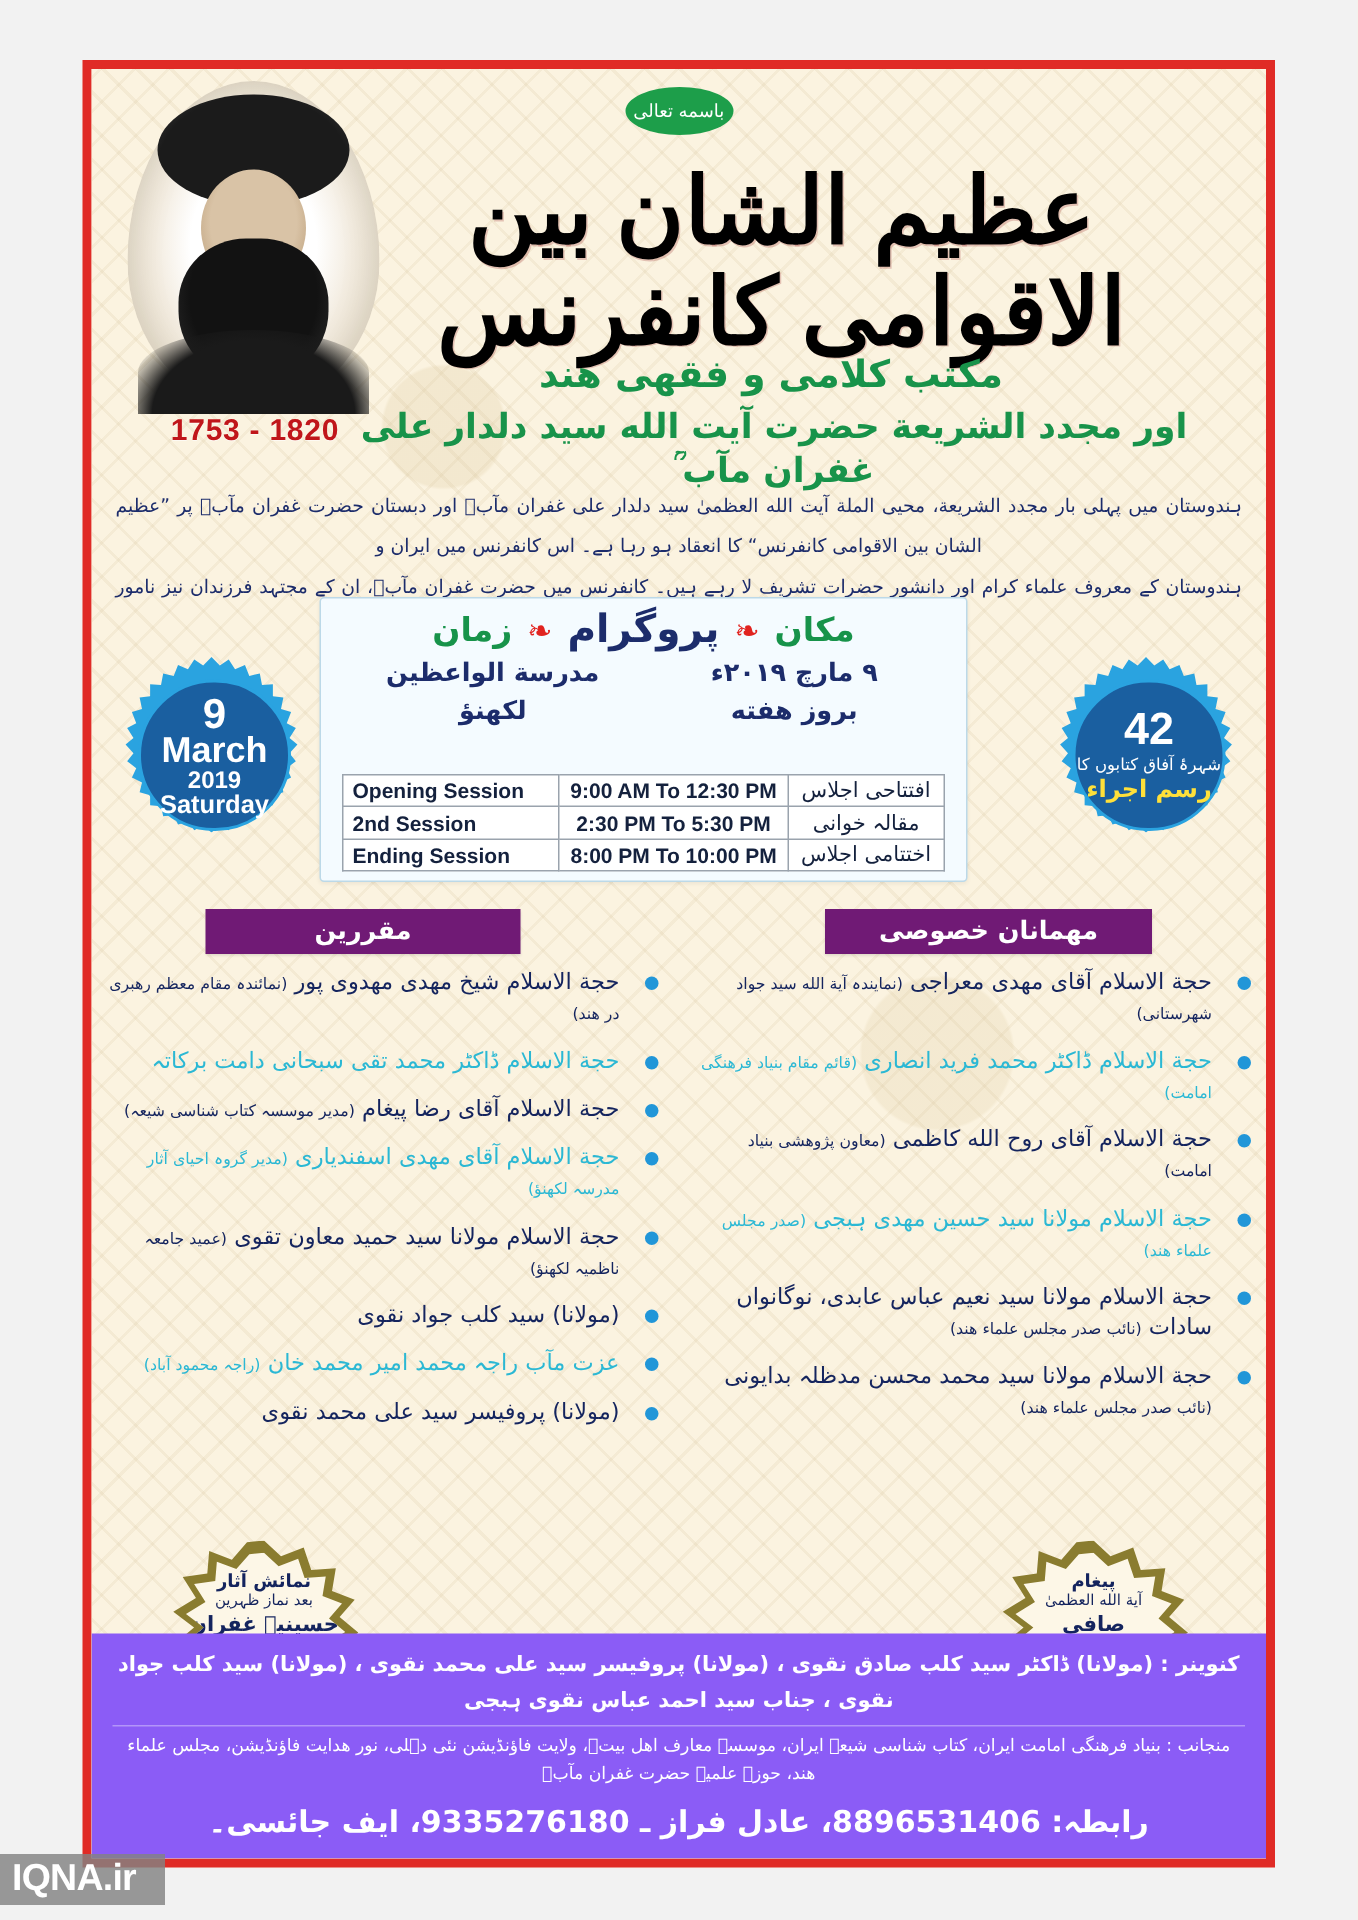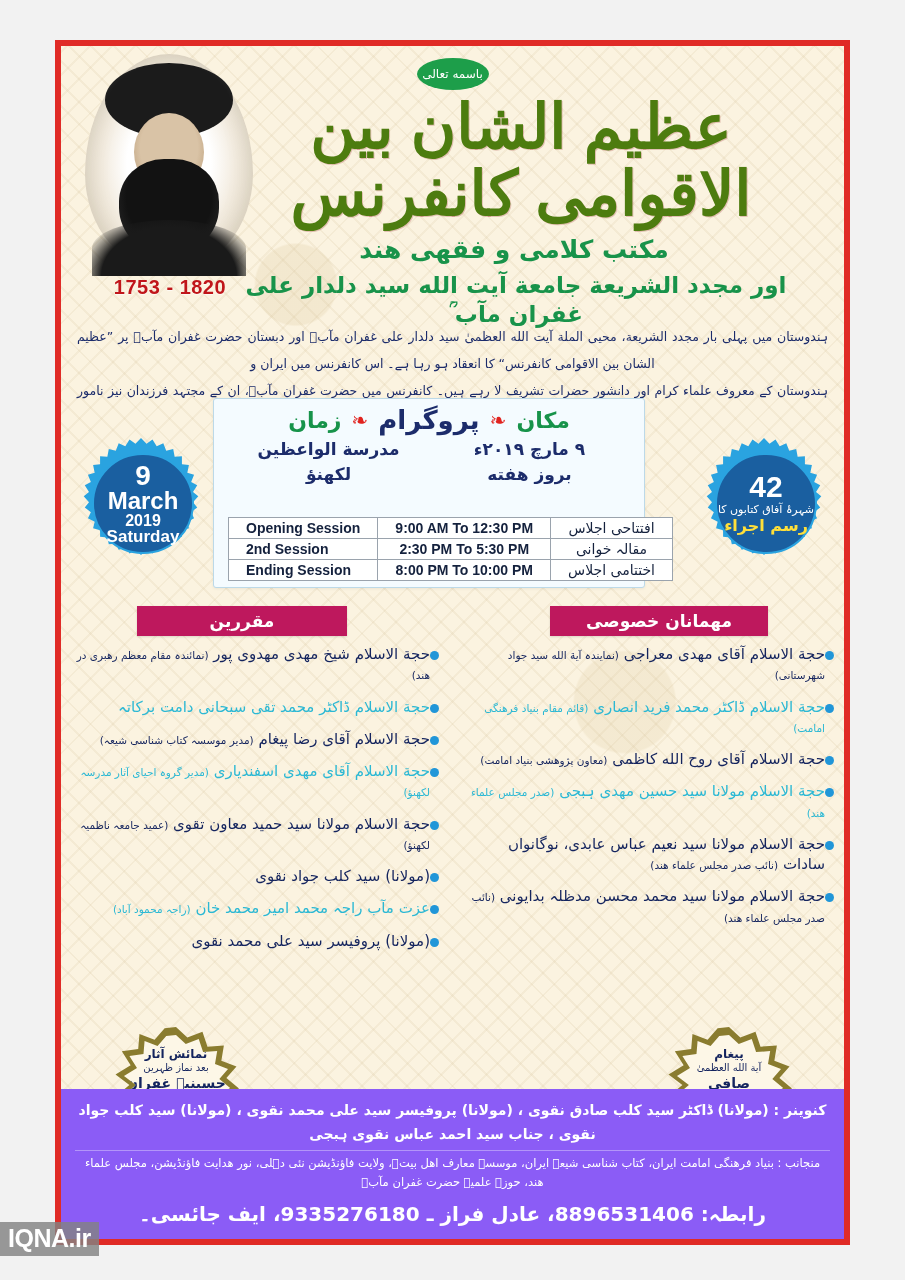--- a/index.html
+++ b/index.html
@@ -78,26 +78,26 @@
     width:72px;height:32px;border-radius:50%;
     background:#1d9e4a;
     display:flex;align-items:center;justify-content:center;
   }
   .bismillah span{
     color:#fff;font-size:12px;direction:rtl;
     font-family:"DejaVu Sans",sans-serif;
   }
 
   .title-main{
-    position:absolute;right:18px;top:48px;width:610px;
+    position:absolute;right:18px;top:63px;width:610px;
     text-align:center;direction:rtl;
-    color:#4d7c0f;
+    color:#000000;
     font-size:62px;line-height:1.08;
     font-weight:bold;
-    font-family:Liberation Sans, sans-serif;
+    font-family:Liberation Serif, serif;
     text-shadow:1px 1px 0 rgba(140,20,18,.22);
   }
   .title-sub1{
     position:absolute;right:70px;top:188px;width:520px;
     text-align:center;direction:rtl;color:#18934a;
     font-size:25px;font-weight:bold;line-height:1.25;
   }
   .title-sub2{
     position:absolute;right:28px;top:225px;width:600px;
     text-align:center;direction:rtl;color:#18934a;
@@ -134,21 +134,21 @@
   .pb-col{flex:1;text-align:center;direction:rtl;color:#1c2c6b;
           font-size:17px;font-weight:bold;line-height:1.45;}
 
   table.schedule{
     position:absolute;left:14px;right:14px;bottom:6px;
     border-collapse:collapse;width:calc(100% - 28px);
     background:#fff;
   }
   table.schedule td{
     border:1px solid #9aa3ad;
-    padding:2px 17px;
+    padding:2px 6px;
     font-size:14px;
     color:#14213d;
     white-space:nowrap;
   }
   td.ses-en{font-weight:bold;font-family:"Liberation Sans",sans-serif;text-align:left;width:36%;}
   td.ses-time{font-weight:bold;font-family:"Liberation Sans",sans-serif;text-align:center;width:38%;}
   td.ses-ur{direction:rtl;text-align:center;width:26%;font-size:14px;color:#14213d;}
 
   
   .burst{
@@ -182,34 +182,34 @@
 
   #books-badge{right:14px;top:40px;}
   #books-badge .b-num{font-size:30px;font-weight:bold;font-family:"Liberation Sans",sans-serif;line-height:1;}
   #books-badge .b-cap{font-size:11px;direction:rtl;margin-top:2px;}
   #books-badge .b-act{font-size:16px;direction:rtl;color:#ffe03a;font-weight:bold;margin-top:2px;}
 
   
   .lists{position:absolute;left:0;right:0;top:560px;}
   .list-heads{position:relative;height:38px;}
   .head-chip{
-    position:absolute;height:30px;background:#be185d;
+    position:absolute;height:30px;background:#701a75;
     display:flex;align-items:center;justify-content:center;
     color:#fff;font-size:17px;font-weight:bold;direction:rtl;
     box-shadow:0 1px 2px rgba(0,0,0,.12);
   }
   #head-speakers{left:76px;width:210px;}
   #head-guests{right:76px;width:218px;}
 
   .list-cols{position:relative;}
   .col{position:absolute;top:0;width:47%;}
   .col-left{left:10px;}
   .col-right{right:10px;}
   .litem{
-    display:flex;direction:rtl;align-items:flex-start;gap:0;
+    display:flex;direction:rtl;align-items:flex-start;gap:17px;
     justify-content:flex-start;
     margin-bottom:12px;
     direction:rtl;
   }
   .bullet{
     flex:0 0 auto;width:9px;height:9px;border-radius:50%;
     background:#2196d8;margin-top:7px;
   }
   .litem .txt{
     direction:rtl;text-align:right;font-size:15px;line-height:1.35;
@@ -261,25 +261,25 @@
     background:#8b5cf6;color:#fff;padding:6px 14px 8px 14px;
     box-sizing:border-box;
   }
   .f-line{direction:rtl;text-align:center;line-height:1.7;}
   .f-conv{font-size:14px;font-weight:bold;padding:4px 0 3px;}
   .f-org{font-size:11.5px;padding:3px 0 2px;border-top:1px solid rgba(255,255,255,.35);}
   .f-contact{font-size:20px;font-weight:bold;padding-top:2px;}
 
   
   .watermark{
-    position:absolute;left:0;bottom:24px;
+    position:absolute;left:0;bottom:10px;
     background:rgba(130,130,130,.82);
     color:#fff;font-size:25px;font-weight:bold;
     font-family:"Liberation Sans",sans-serif;
-    padding:2px 8px 3px 8px;letter-spacing:-.5px;margin-top:40px;
+    padding:2px 19px 3px 8px;letter-spacing:-.5px;margin-top:40px;
   }
 </style>
 </head>
 <body>
 
 <div class="stage">
 
   <div class="poster">
     <div class="paper"></div>
     <div class="inner">
@@ -295,21 +295,21 @@
           </div>
           <div class="portrait-years">1753 - 1820</div>
         </div>
 
         <div class="bismillah">
           <span>باسمه تعالی</span>
         </div>
 
         <div class="title-main">عظیم الشان بین الاقوامی کانفرنس</div>
         <div class="title-sub1">مکتب کلامی و فقهی هند</div>
-        <div class="title-sub2">اور مجدد الشریعة جامعة آیت الله سید دلدار علی غفران مآب ؒ</div>
+        <div class="title-sub2">اور مجدد الشریعة حضرت آیت الله سید دلدار علی غفران مآب ؒ</div>
       </div>
 
       <div class="intro">
         <div>ہندوستان میں پہلی بار مجدد الشریعة، محیی الملة آیت الله العظمیٰ سید دلدار علی غفران مآبؒ اور دبستان حضرت غفران مآبؒ پر ”عظیم الشان بین الاقوامی کانفرنس“ کا انعقاد ہو رہا ہے۔ اس کانفرنس میں ایران و</div>
         <div>ہندوستان کے معروف علماء کرام اور دانشور حضرات تشریف لا رہے ہیں۔ کانفرنس میں حضرت غفران مآبؒ، ان کے مجتہد فرزندان نیز نامور تلامذہ کی 42 شہرۂ آفاق کتابوں کا اجراء بھی عمل میں آئے گا۔</div>
       </div>
 
       <div class="program-band">
 
         <div class="burst" id="date-badge">

